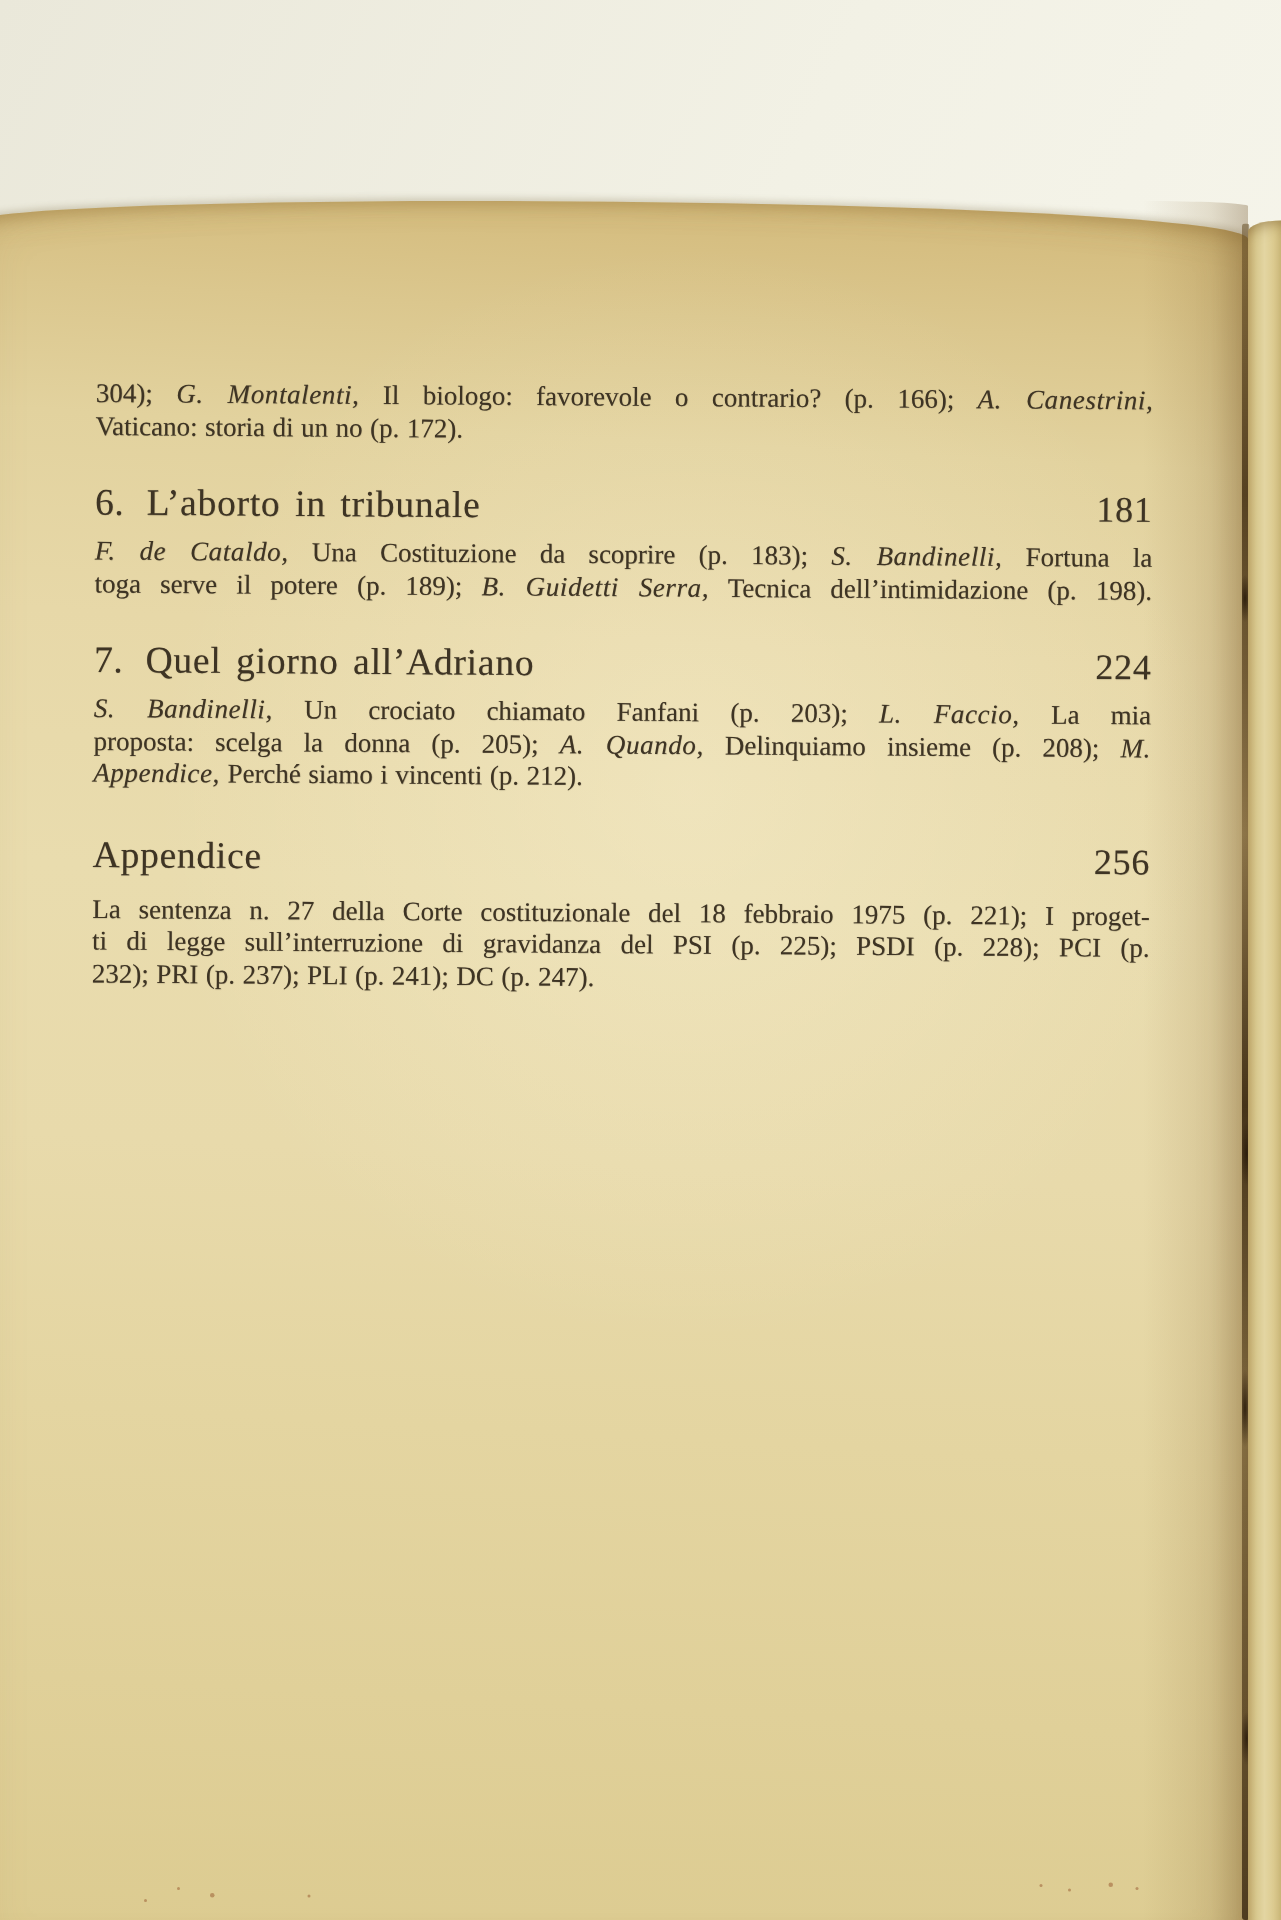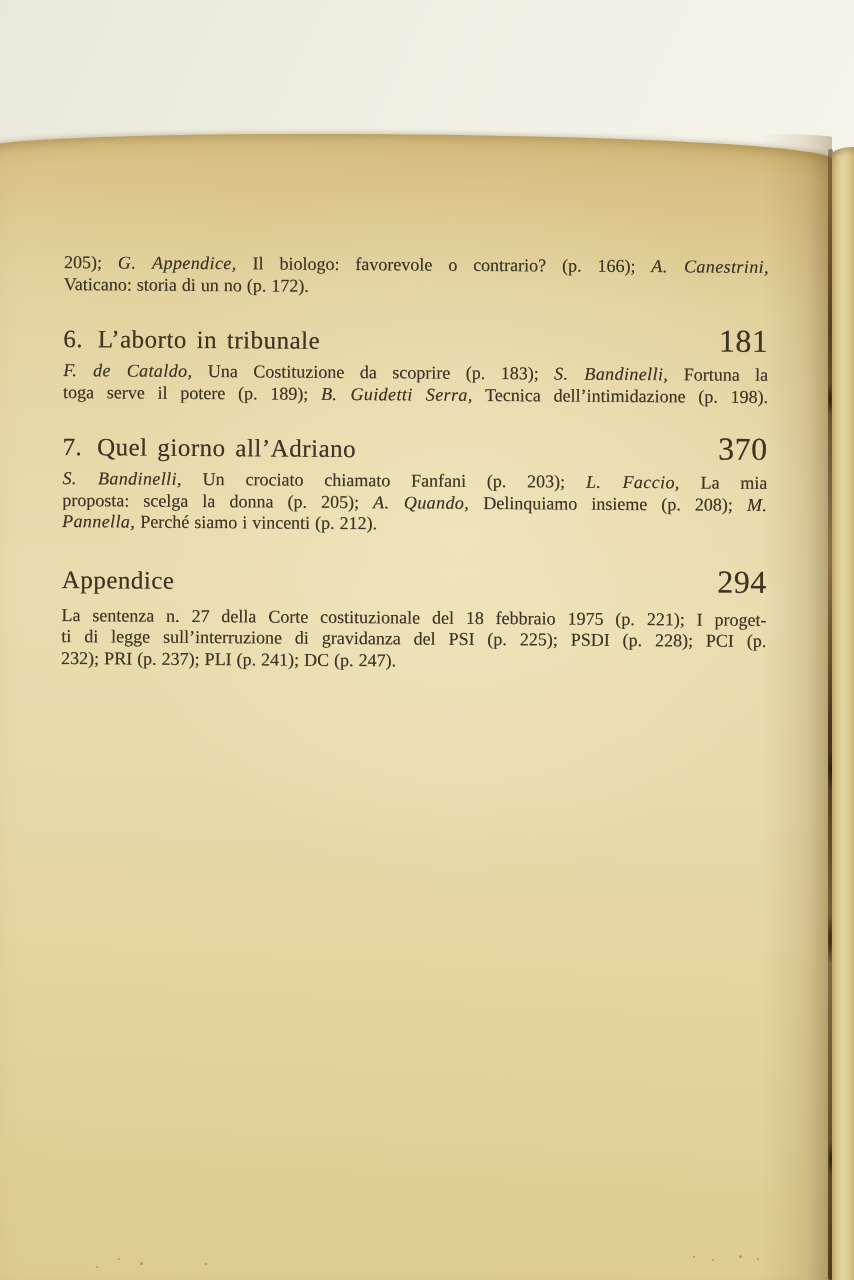--- a/index.html
+++ b/index.html
@@ -62,38 +62,38 @@
   .tline{text-align:justify;text-align-last:justify;}
   .tline.last{text-align:left;text-align-last:left;}
   .para em{font-style:italic;letter-spacing:.4px;}
   .heading{
     display:flex;justify-content:space-between;align-items:baseline;
     font-size:25px;line-height:30px;margin:26px 0 6px;letter-spacing:.3px;
   }
   .sec-num{margin-right:15px;}
   .sec-num:empty{display:none;}
   .sec-title{word-spacing:3px;letter-spacing:.5px;}
-  .sec-page{font-size:32px;letter-spacing:.5px;}
+  .sec-page{font-size:24px;letter-spacing:.5px;}
   .sec-appendice .heading{margin-top:29px;}
   .sec-appendice .para{margin-top:10px;}
   .speck{position:absolute;border-radius:50%;background:rgba(150,85,45,.5);}
 </style>
 </head>
 <body>
 
 <div class="wall">
 
   <div class="page">
     <div class="gutter-shade"></div>
   </div>
 
   <div class="toc">
 
     <div class="para">
-        <div class="tline"><span>205); </span><em>G. Appendice,</em><span> Il biologo: favorevole o contrario? (p. 166); </span><em>A. Canestrini,</em></div>
+        <div class="tline"><span>304); </span><em>G. Montalenti,</em><span> Il biologo: favorevole o contrario? (p. 166); </span><em>A. Canestrini,</em></div>
         <div class="tline last"><span>Vaticano: storia di un no (p. 172).</span></div>
       </div>
 
     <div class="sec">
       <div class="heading">
         <span class="h-left">
           <span class="sec-num">6.</span><span class="sec-title">L’aborto in tribunale</span>
         </span>
         <span class="sec-page">181</span>
       </div>
@@ -101,35 +101,35 @@
           <div class="tline"><em>F. de Cataldo,</em><span> Una Costituzione da scoprire (p. 183); </span><em>S. Bandinelli,</em><span> Fortuna la</span></div>
           <div class="tline"><span>toga serve il potere (p. 189); </span><em>B. Guidetti Serra,</em><span> Tecnica dell’intimidazione (p. 198).</span></div>
         </div>
     </div>
 
     <div class="sec">
       <div class="heading">
         <span class="h-left">
           <span class="sec-num">7.</span><span class="sec-title">Quel giorno all’Adriano</span>
         </span>
-        <span class="sec-page">370</span>
+        <span class="sec-page">224</span>
       </div>
       <div class="para">
           <div class="tline"><em>S. Bandinelli,</em><span> Un crociato chiamato Fanfani (p. 203); </span><em>L. Faccio,</em><span> La mia</span></div>
           <div class="tline"><span>proposta: scelga la donna (p. 205); </span><em>A. Quando,</em><span> Delinquiamo insieme (p. 208); </span><em>M.</em></div>
-          <div class="tline last"><em>Pannella,</em><span> Perché siamo i vincenti (p. 212).</span></div>
+          <div class="tline last"><em>Appendice,</em><span> Perché siamo i vincenti (p. 212).</span></div>
         </div>
     </div>
 
     <div class="sec sec-appendice">
       <div class="heading">
         <span class="h-left">
           <span class="sec-title">Appendice</span>
         </span>
-        <span class="sec-page">294</span>
+        <span class="sec-page">256</span>
       </div>
       <div class="para">
           <div class="tline"><span>La sentenza n. 27 della Corte costituzionale del 18 febbraio 1975 (p. 221); I proget-</span></div>
           <div class="tline"><span>ti di legge sull’interruzione di gravidanza del PSI (p. 225); PSDI (p. 228); PCI (p.</span></div>
           <div class="tline last"><span>232); PRI (p. 237); PLI (p. 241); DC (p. 247).</span></div>
         </div>
     </div>
 
   </div>
 

